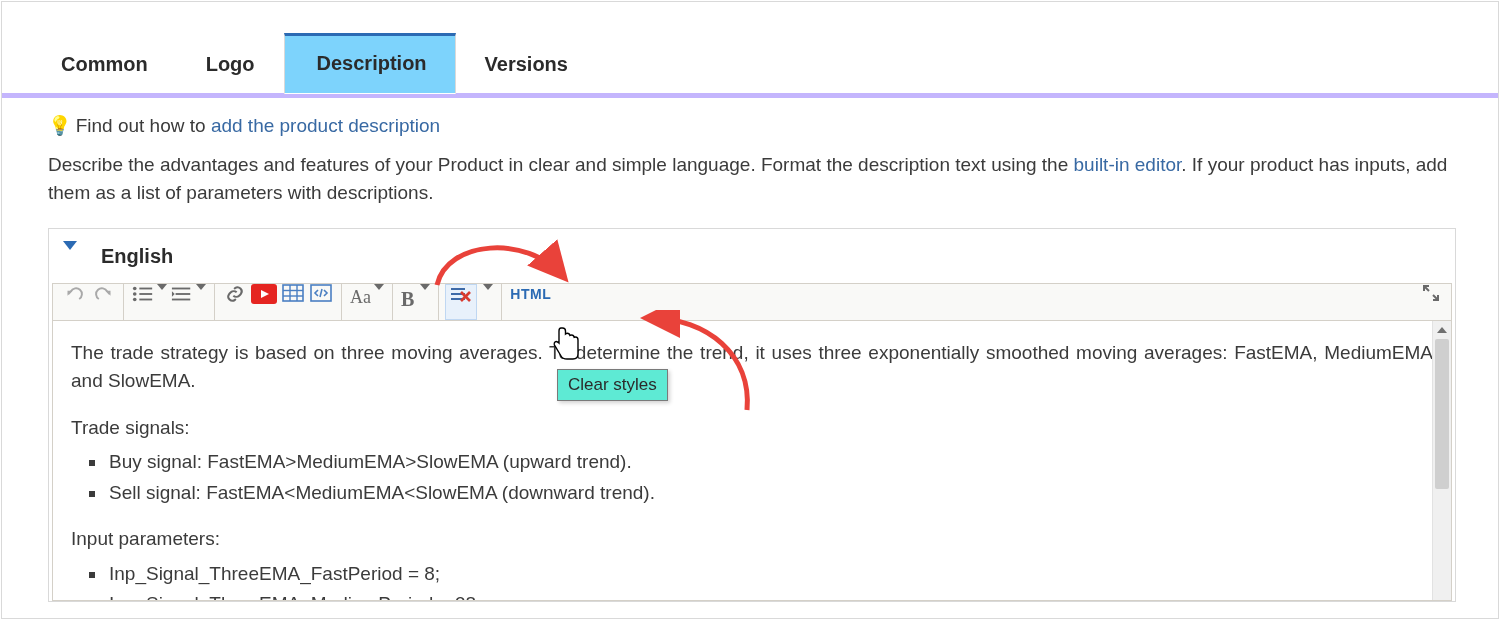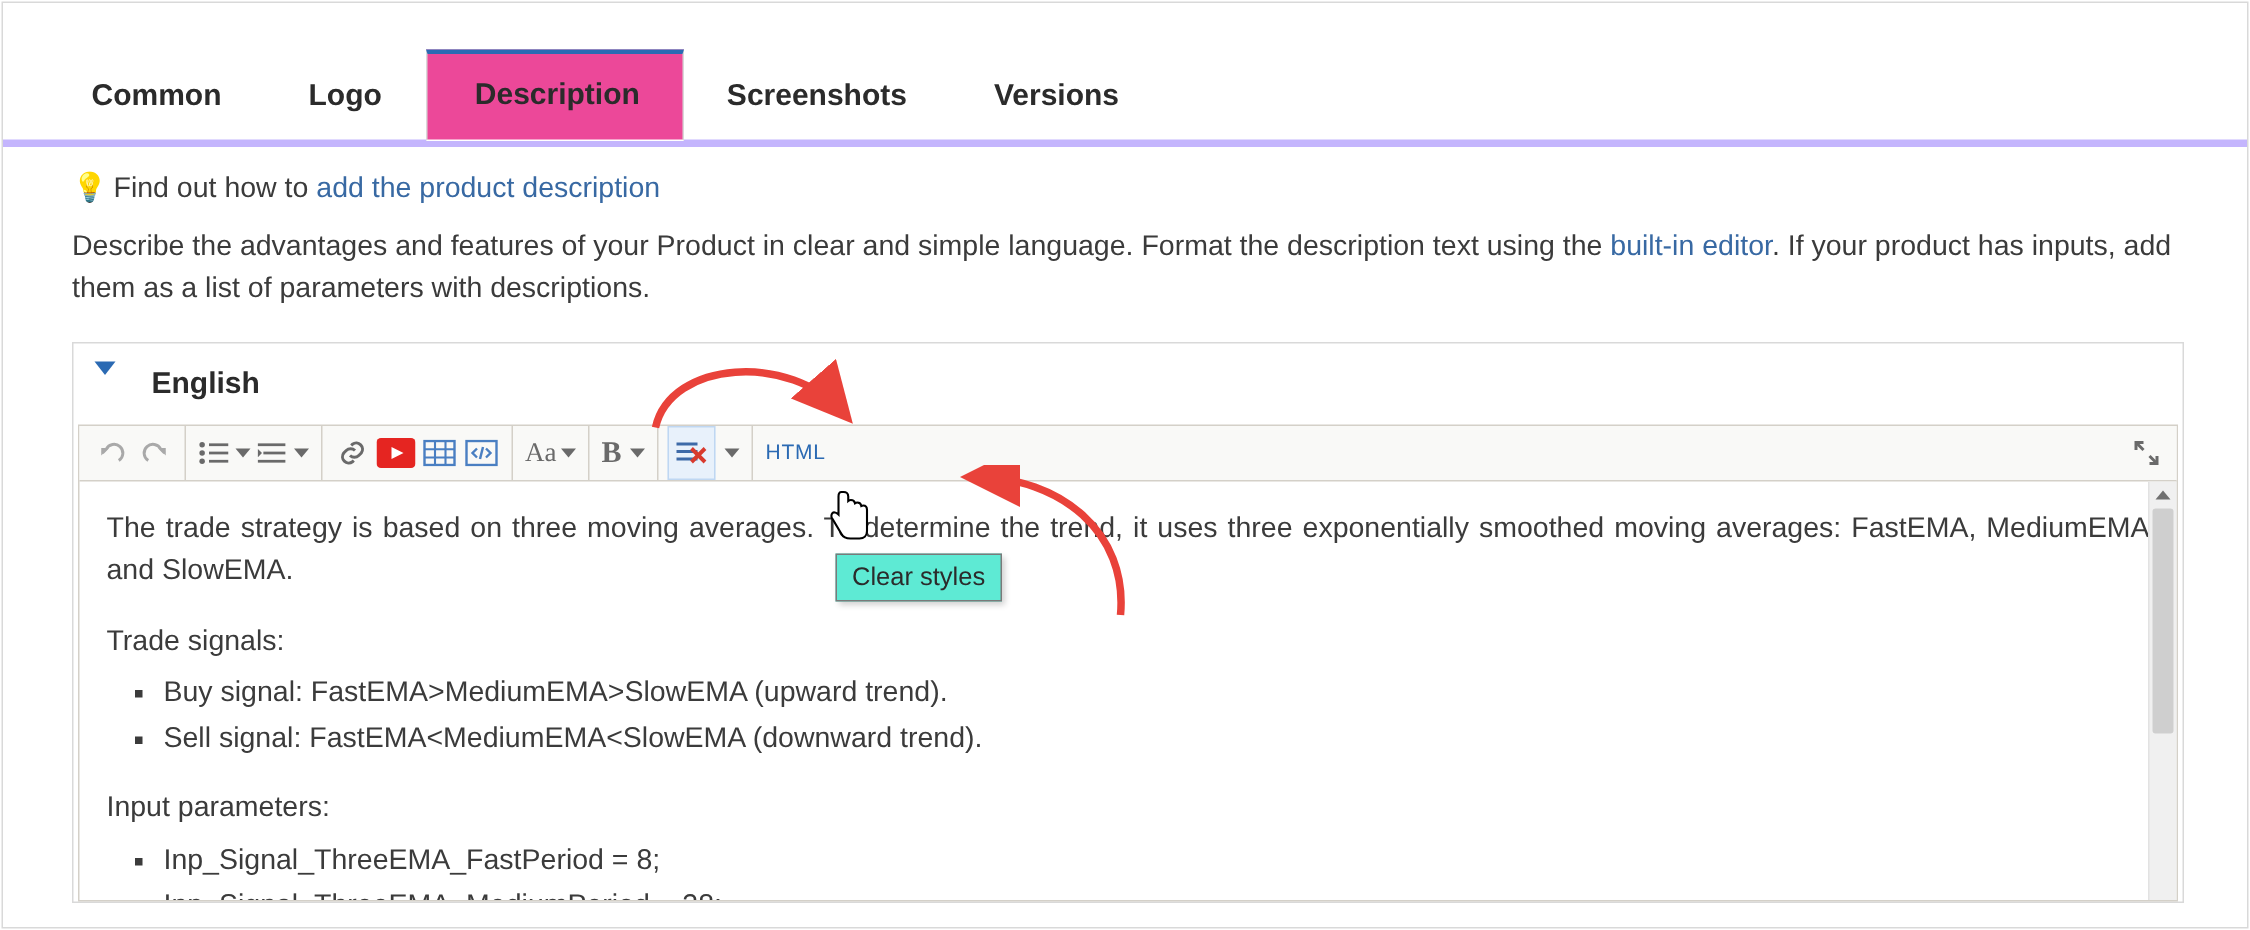--- a/index.html
+++ b/index.html
@@ -35,21 +35,21 @@
     cursor:pointer;
     border:1px solid transparent;
     border-bottom:none;
     position:relative;
     top:1px;
   }
   .tab.active {
     border:1px solid #d9d9d9;
     border-top:3px solid #2b6ab3;
     border-bottom:1px solid #fff;
-    background:#ec4899;
+    background:#7dd3fc;
     padding-top:16px;
     padding-left:32px;
   }
   
   .content {
     padding:14px 42px 0 46px;
     font-size:19px;
     line-height:1.5;
     color:#3b3b3b;
   }
@@ -84,21 +84,21 @@
   }
   .toolbar {
     display:flex;
     align-items:stretch;
     height:36px;
     background:#f9f9f7;
     padding-left:8px;
   }
   .tbtn {
     display:flex;
-    align-items:center;
+    align-items:flex-start;
     justify-content:center;
     min-width:28px;
     padding:0 2px;
     cursor:pointer;
     color:#6a6a6a;
   }
   .tsep {
     width:1px;
     background:#d4d0c8;
     margin:0 6px;
@@ -109,21 +109,21 @@
     border-right:5px solid transparent;
     border-top:6px solid #6a6a6a;
     margin-left:3px;
   }
   .active-tool {
     border:1px solid #bfd7f2;
     background:#e8f1fb;
   }
   .aa-label { font-family:Georgia,serif; font-size:18px; color:#6a6a6a; }
   .b-label { font-family:Georgia,serif; font-size:20px; font-weight:700; color:#6a6a6a; }
-  .html-label { font-family:Verdana,Arial; font-size:14px; font-weight:400; color:#2b6ab3; letter-spacing:0.5px; }
+  .html-label { font-family:Verdana,Arial; font-size:14px; font-weight:700; color:#2b6ab3; letter-spacing:0.5px; }
   .spacer { flex:1; }
   
   .editor-scroll {
     position:relative;
     border-top:1px solid #d4d0c8;
     height:280px;
     overflow:hidden;
   }
   .editor-body {
     padding:18px 18px 0 18px;
@@ -191,21 +191,20 @@
 </style>
 </head>
 <body>
 
 <div class="frame">
 
   <div class="tabs">
     <div class="tab">Common</div>
     <div class="tab">Logo</div>
     <div class="tab active">Description</div>
-    <div class="tab">Screenshots</div>
     <div class="tab">Versions</div>
   </div>
 
   <div class="content">
     <div class="tip-row">
       <span class="bulb">💡</span><span>Find out how to </span><a href="#">add the product description</a>
     </div>
     <div>
       <span>Describe the advantages and features of your Product in clear and simple language. Format the description text using the </span><a href="#">built-in editor</a><span>. If your product has inputs, add them as a list of parameters with descriptions.</span>
     </div>

